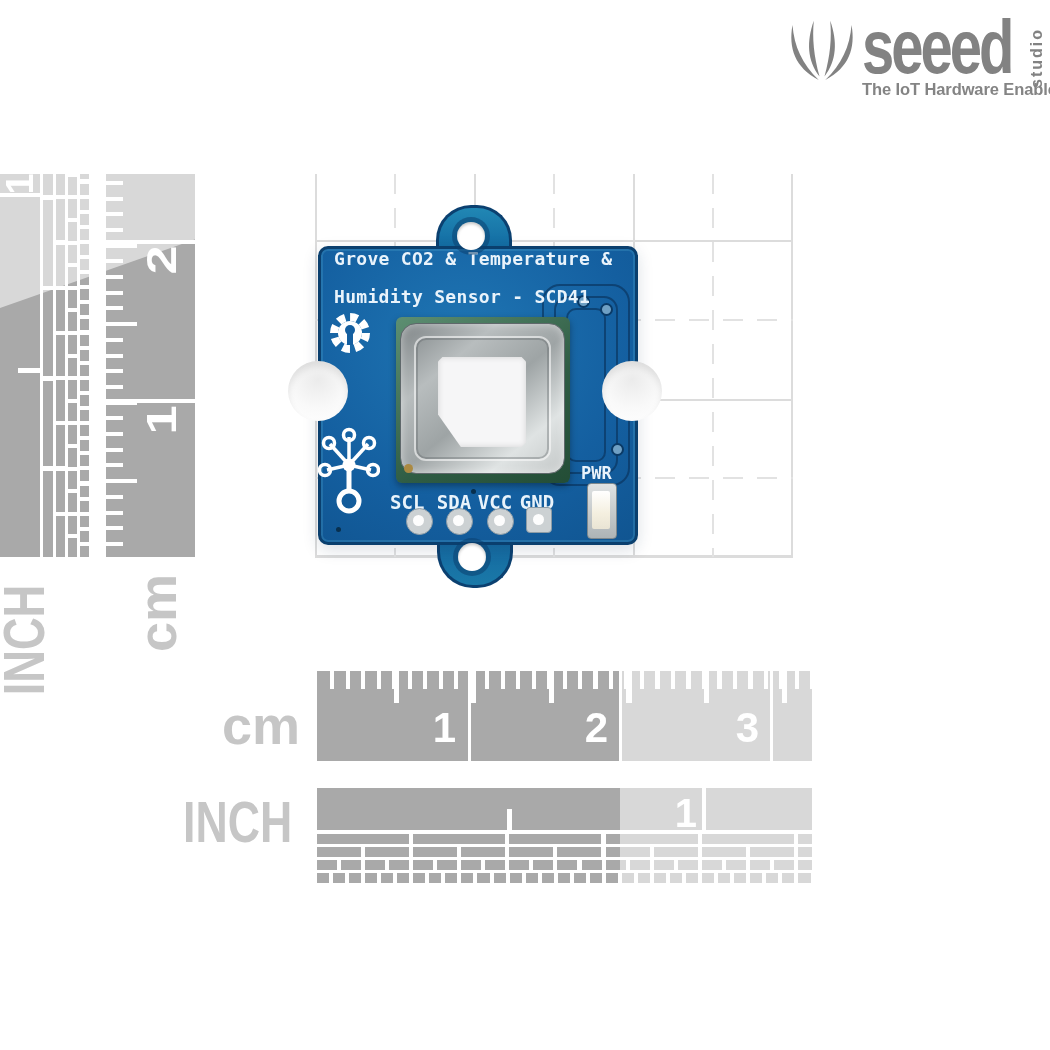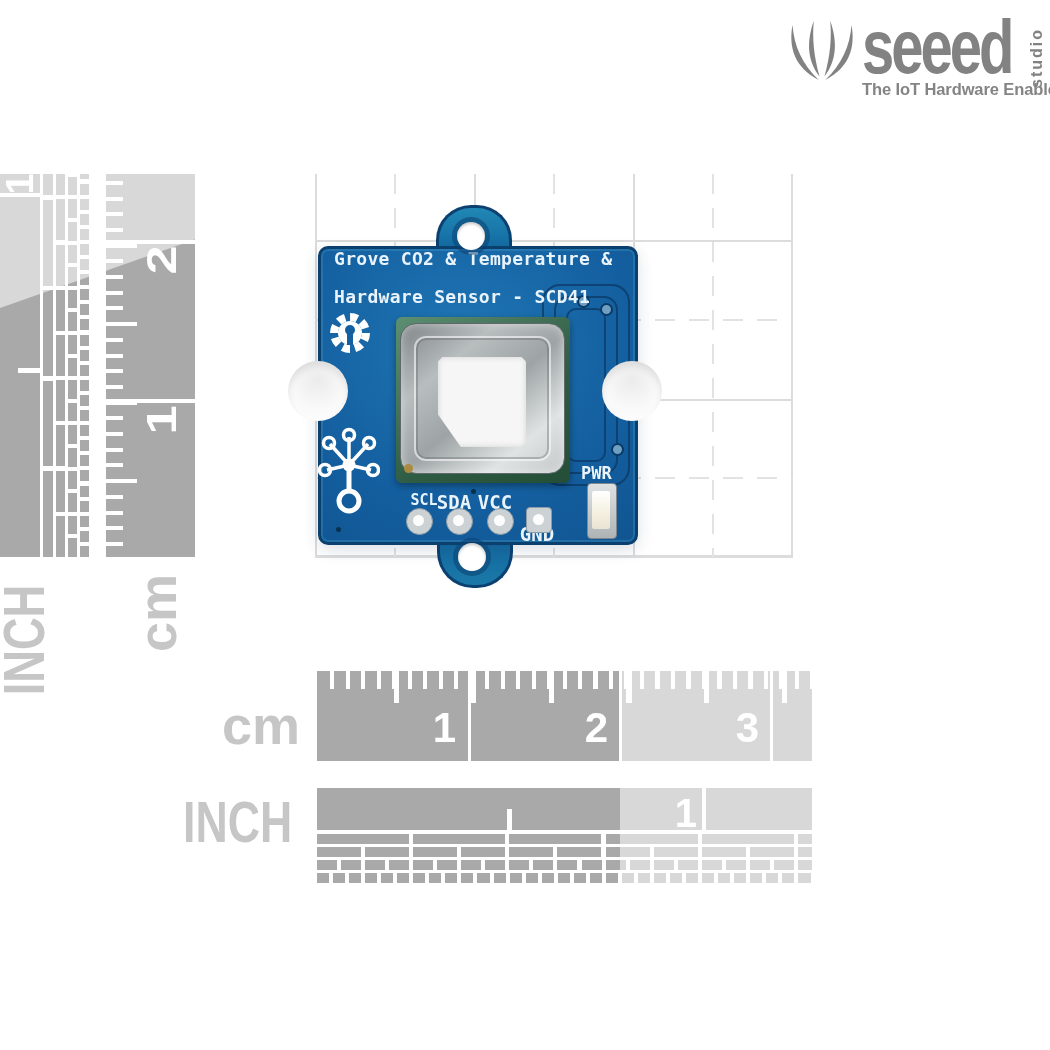--- a/index.html
+++ b/index.html
@@ -143,21 +143,21 @@
     <div class="trace" style="left:542px;top:284px;width:84px;height:198px;border-radius:18px;"></div>
     <div class="trace" style="left:554px;top:296px;width:60px;height:174px;border-radius:14px;"></div>
     <div class="trace" style="left:566px;top:308px;width:36px;height:150px;border-radius:10px;"></div>
     <div class="via" style="left:577px;top:295px;"></div>
     <div class="via" style="left:600px;top:303px;"></div>
     <div class="via" style="left:611px;top:443px;"></div>
     <div class="abs" style="left:336px;top:527px;width:5px;height:5px;border-radius:50%;background:#08304f;z-index:6;"></div>
     <div class="abs" style="left:471px;top:489px;width:5px;height:5px;border-radius:50%;background:#08304f;z-index:7;"></div>
 
     <div class="silk" style="left:334px;top:248px;font-size:18px;letter-spacing:0.3px;">Grove CO2 &amp; Temperature &amp;</div>
-    <div class="silk" style="left:334px;top:286px;font-size:18px;letter-spacing:0.3px;">Hardware Sensor - SCD41</div>
+    <div class="silk" style="left:334px;top:286px;font-size:18px;letter-spacing:0.3px;">Humidity Sensor - SCD41</div>
 
     <svg class="abs" style="left:322px;top:309px;z-index:7;" width="56" height="48" viewBox="0 0 56 48">
       <circle cx="28" cy="24" r="12" fill="#ffffff"></circle>
       <circle cx="28" cy="24" r="16" fill="none" stroke="#ffffff" stroke-width="8" stroke-dasharray="7.5 5"></circle>
       <circle cx="28" cy="21" r="5" fill="#145fa0"></circle>
       <rect x="25" y="21" width="6" height="15" fill="#145fa0"></rect>
     </svg>
 
     <svg class="abs" style="left:318px;top:427px;z-index:7;" width="62" height="92" viewBox="0 0 62 92">
       <g stroke="#ffffff" stroke-width="3.5" fill="none">
@@ -187,24 +187,24 @@
         <div class="abs" style="left:37px;top:33px;width:88px;height:90px;background:#f6f6f7;
           clip-path:polygon(5% 0,95% 0,100% 5%,100% 95%,95% 100%,26% 100%,0 64%,0 5%);
           box-shadow:inset 0 0 6px rgba(0,0,0,0.15);"></div>
       </div>
       <div class="abs" style="left:8px;top:147px;width:9px;height:9px;border-radius:50%;background:#ab8a42;"></div>
     </div>
 
     <div class="notch" style="left:288px;top:361px;"></div>
     <div class="notch" style="left:602px;top:361px;"></div>
 
-    <span class="silk" style="left:390px;top:491px;width:44px;text-align:center;font-size:15px;z-index:8;margin-left:12px;">SCL</span>
+    <span class="silk" style="left:390px;top:491px;width:44px;font-size:19px;z-index:8;">SCL</span>
     <span class="silk" style="left:432px;top:491px;width:44px;text-align:center;font-size:19px;z-index:8;">SDA</span>
     <span class="silk" style="left:473px;top:491px;width:44px;text-align:center;font-size:19px;z-index:8;">VCC</span>
-    <span class="silk" style="left:515px;top:491px;width:44px;text-align:center;font-size:19px;z-index:8;margin-top:32px;">GND</span>
+    <span class="silk" style="left:515px;top:491px;width:44px;text-align:center;font-size:19px;z-index:8;">GND</span>
     <div class="pad-round" style="left:406px;top:508px;"></div>
     <div class="pad-round" style="left:446px;top:508px;"></div>
     <div class="pad-round" style="left:487px;top:508px;"></div>
     <div class="pad-square" style="left:526px;top:507px;"></div>
 
     <span class="silk" style="left:581px;top:463px;font-size:17px;z-index:8;">PWR</span>
     <div class="abs" style="left:587px;top:483px;width:28px;height:54px;border-radius:4px;z-index:8;
       background:linear-gradient(180deg,#dfe2e3,#aeb4b6);border:1px solid #7e888d;">
       <div class="abs" style="left:4px;top:7px;width:18px;height:38px;border-radius:2px;
         background:linear-gradient(180deg,#ffffff,#f4efdf 60%,#e9e4d4);"></div>

